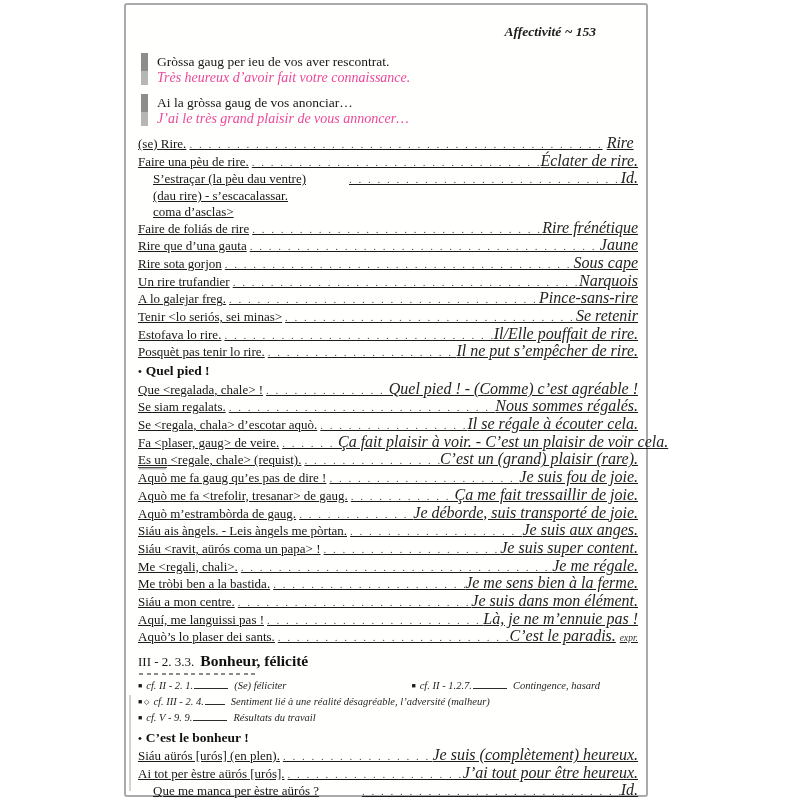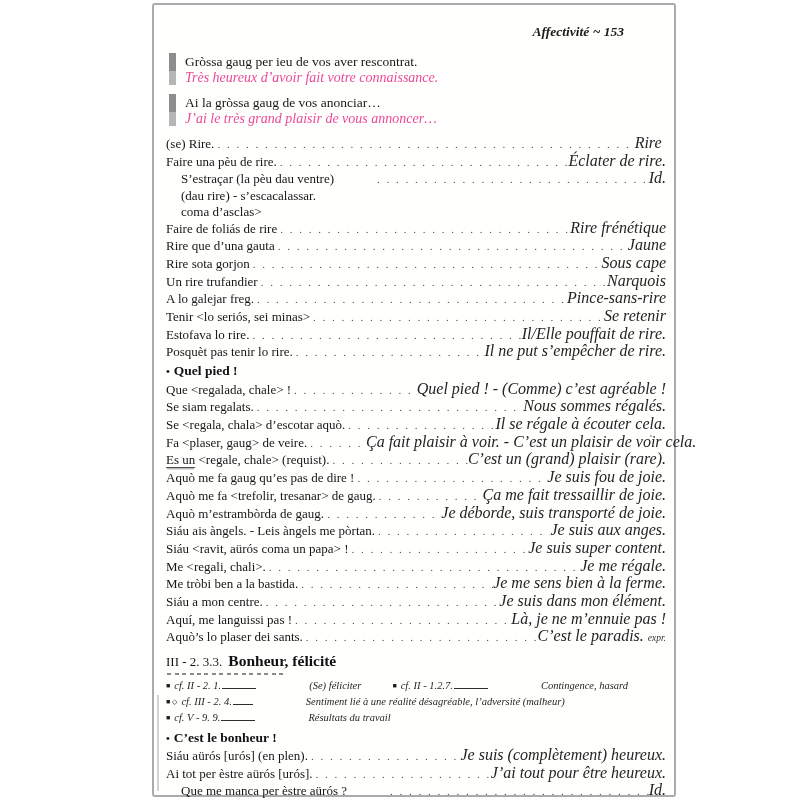--- a/index.html
+++ b/index.html
@@ -1,36 +1,36 @@
 <!DOCTYPE html>
 <html><head>
 <meta charset="utf-8">
 <style>
   * { margin:0; padding:0; box-sizing:border-box; }
   html,body { width:800px; height:800px; background:#ffffff; overflow:hidden;
     font-family:"Liberation Serif","DejaVu Serif",serif; }
 
-  .sheet { position:absolute; left:152px; top:3px; width:524px; height:794px;
+  .sheet { position:absolute; left:124px; top:3px; width:524px; height:794px;
     background:#fffffe; border:2px solid #aaaaaa; border-radius:3px; }
 
   .page-header { text-align:right; padding:19px 50px 0 0;
     font-size:13.5px; font-weight:bold; font-style:italic; color:#1b1b1b; line-height:16px; }
 
   .content { padding:13px 8px 0 12px; color:#1b1b1b; }
 
   
   .callout { display:flex; margin:0 0 9px 3px; }
   .callout-bar { width:7px; min-width:7px; margin-right:9px;
     background:linear-gradient(#8d8d8d 0 55%, #b6b6b6 55% 100%); }
   .callout-occ { font-size:13.5px; line-height:17px; color:#161616; }
   .callout-fr  { font-size:14px; line-height:15px; font-style:italic; color:#ec4899; }
 
   
   .entry-list { margin-top:2px; }
-  .row { display:flex; align-items:baseline; line-height:15.7px; white-space:nowrap; }
+  .row { display:flex; align-items:baseline; line-height:15.7px; white-space:nowrap;text-decoration:underline; }
   .row.indent { padding-left:15px; }
   .lhs { display:flex; align-items:baseline; min-width:200px; }
   .row.indent .lhs { min-width:186px;gap:40px; }
   .occ { font-size:13px; color:#161616; white-space:pre; }
   .dots { flex:1 1 0; overflow:hidden; min-width:12px; padding:0 4px 0 3px;
     color:#4a4a4a; font-size:11px; letter-spacing:2px; }
   .dots::before { content:". . . . . . . . . . . . . . . . . . . . . . . . . . . . . . . . . . . . . . . . . . . ."; }
   .fr { font-size:16px; font-style:italic; color:#242424; white-space:pre; }
   .fr-suffix { font-size:9.5px; font-style:italic; color:#333; margin-left:4px; }
 
@@ -48,21 +48,21 @@
   
   .crossrefs { margin-bottom:3px; }
   .xrow { display:flex; line-height:13.8px; align-items:baseline; }
   .xcol { display:flex; align-items:baseline; white-space:nowrap; }
   .xcol.second { margin-left:auto; margin-right:38px; }
   .xbullet { font-size:7px; color:#1a1a1a; margin-right:4px; position:relative; top:-1px; }
   .xref { font-size:10.5px; font-style:italic; color:#1f1f1f; }
   .xlead { display:inline-block; border-bottom:1px solid #2d2d2d; height:8px;
     margin:0 6px 0 1px; }
   .xlead.long { width:34px; } .xlead.short { width:20px; }
-  .xlabel { font-size:10.5px; font-style:italic; color:#1f1f1f;margin-left:47px; }
+  .xlabel { font-size:10.5px; font-style:italic; color:#1f1f1f; }
 
   
   .mk-underline { border-bottom:1px solid #4c4c4c; box-shadow:0 2.5px 0 -1px #bdbdbd; }
   .artifact-vline { position:absolute; left:3px; top:690px; width:2px; height:96px;
     background:#d2d2d2; }
   .artifact-dot { position:absolute; left:496px; top:430px; width:2px; height:2px;
     background:#9a9a9a; border-radius:50%; }
 </style>
 </head>
 <body>

